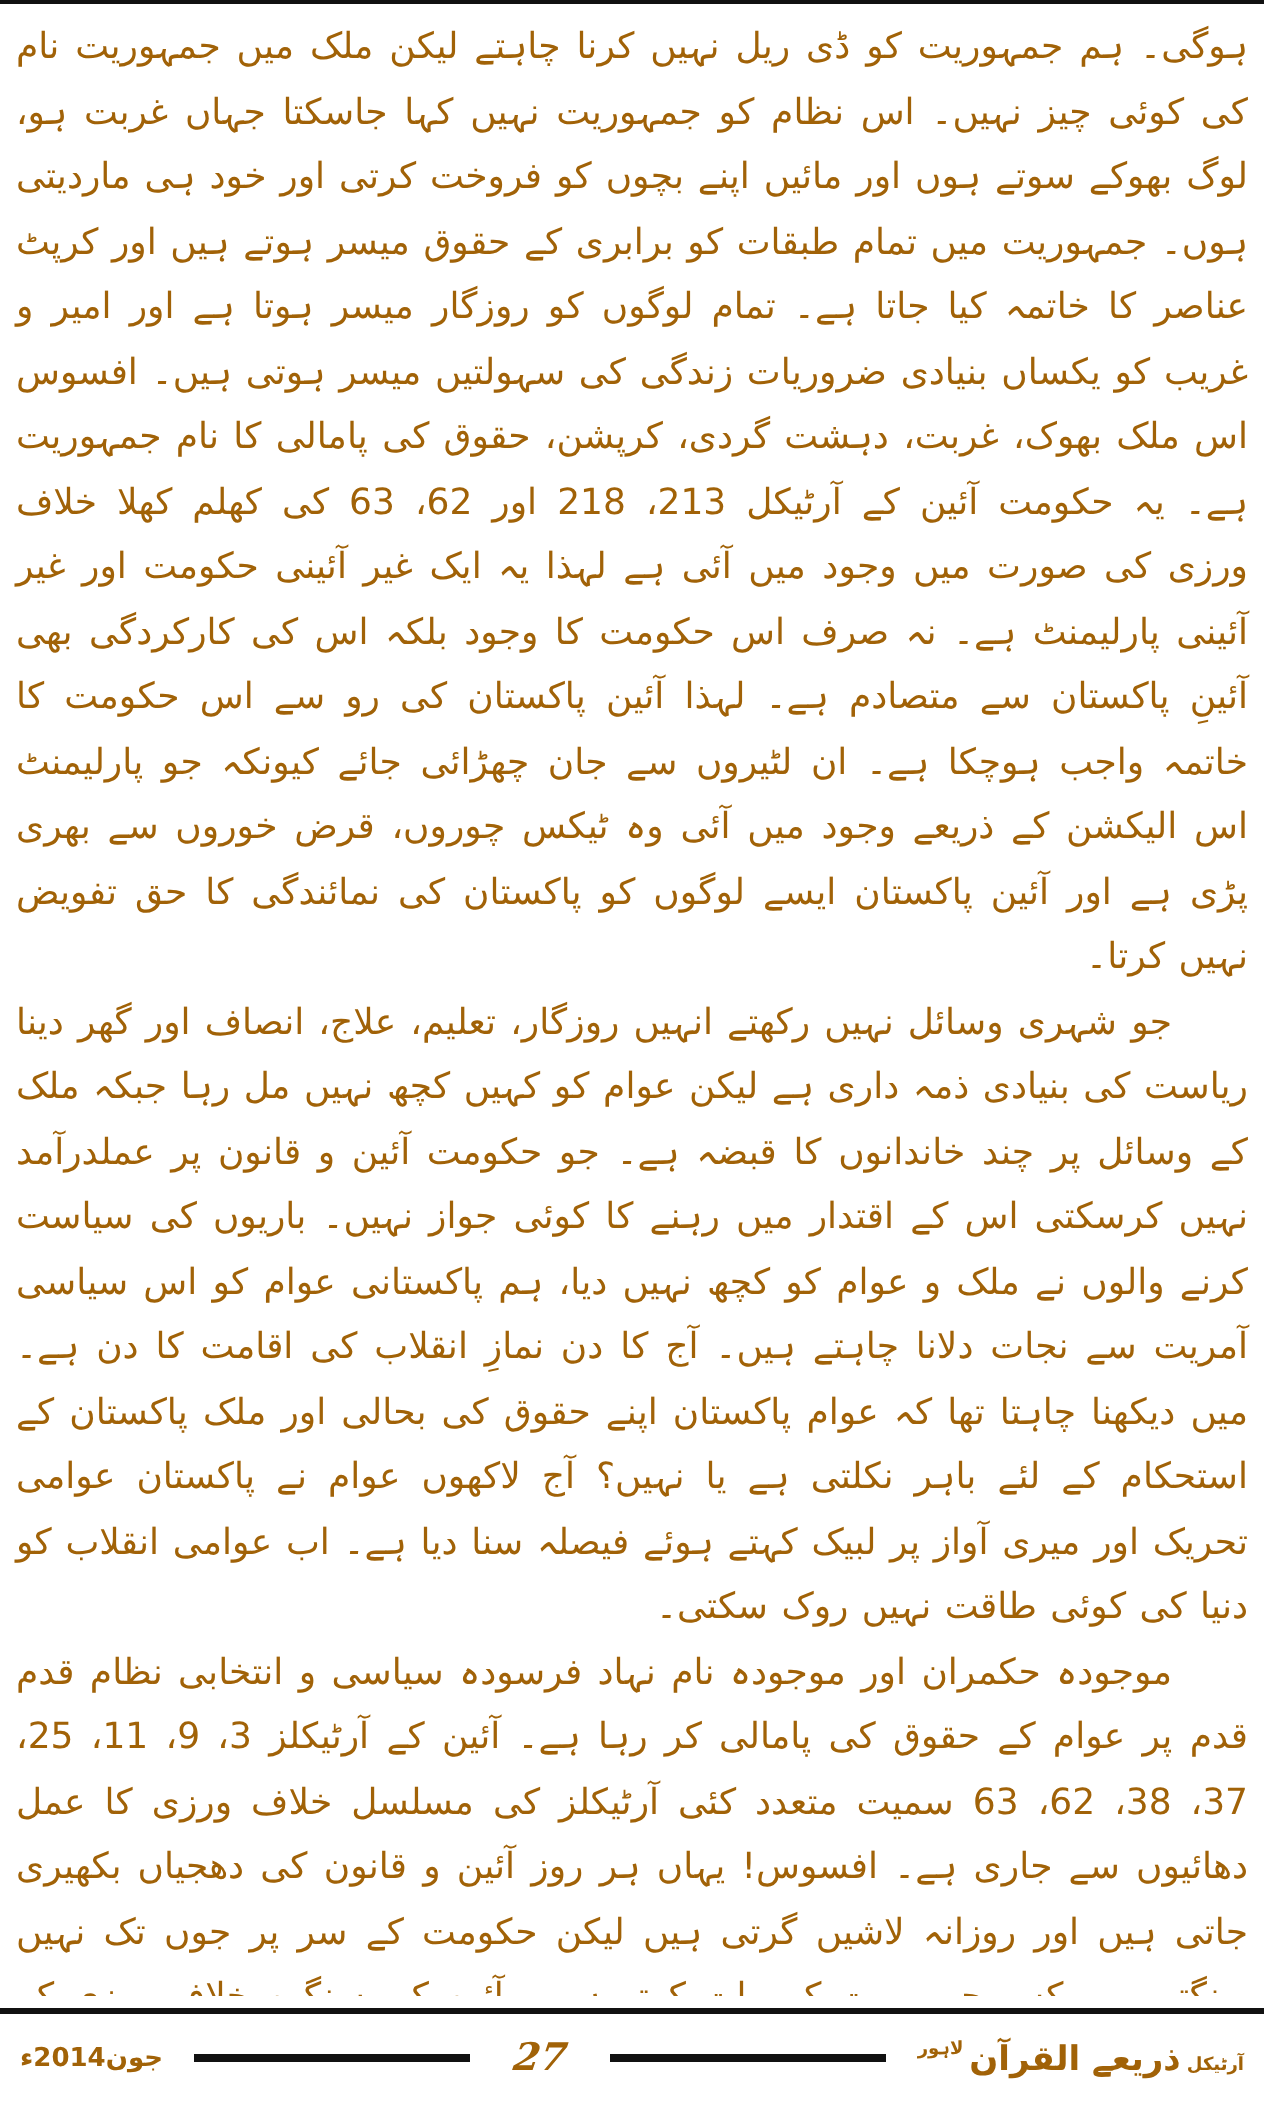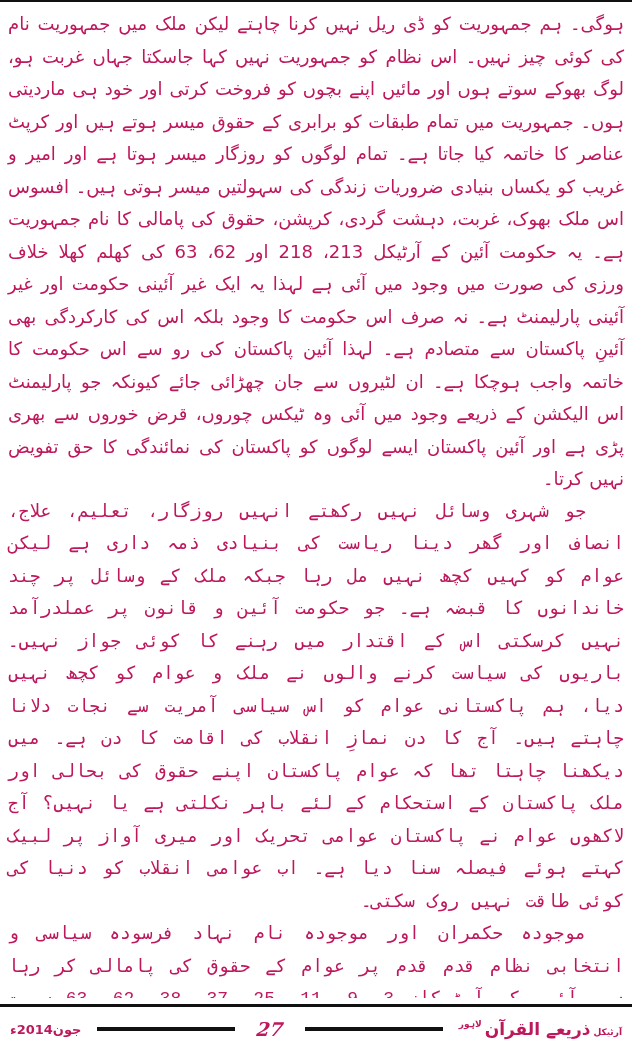--- a/index.html
+++ b/index.html
@@ -3,21 +3,21 @@
 <meta charset="utf-8">
 <style>
   * { margin: 0; padding: 0; box-sizing: border-box; }
   html, body { background: #e8e8e8; }
   .page {
     position: relative;
     width: 632px;
     height: 1051px;
     margin: 0 auto;
     background: #ffffff;
-    color: #be185d;
+    color: #a16207;
     font-family: "DejaVu Sans", sans-serif;
     overflow: hidden;
   }
   .top-rule {
     position: absolute;
     top: 0; left: 0; right: 0;
     height: 2px;
     background: #111111;
   }
   .body-text {
@@ -26,21 +26,21 @@
     height: 998px;
     overflow: hidden;
   }
   .body-text p {
     font-size: 18px;
     line-height: 32.5px;
     text-align: justify;
     text-justify: inter-word;
     word-spacing: 1px;
   }
-  .body-text p.indent { text-indent: 38px; font-family: Liberation Mono, monospace; }
+  .body-text p.indent { text-indent: 38px; }
   .footer {
     position: absolute;
     bottom: 0; left: 0; right: 0;
     height: 47px;
     border-top: 3px solid #111111;
     background: #ffffff;
     display: flex;
     direction: rtl;
     align-items: center;
     justify-content: space-between;

